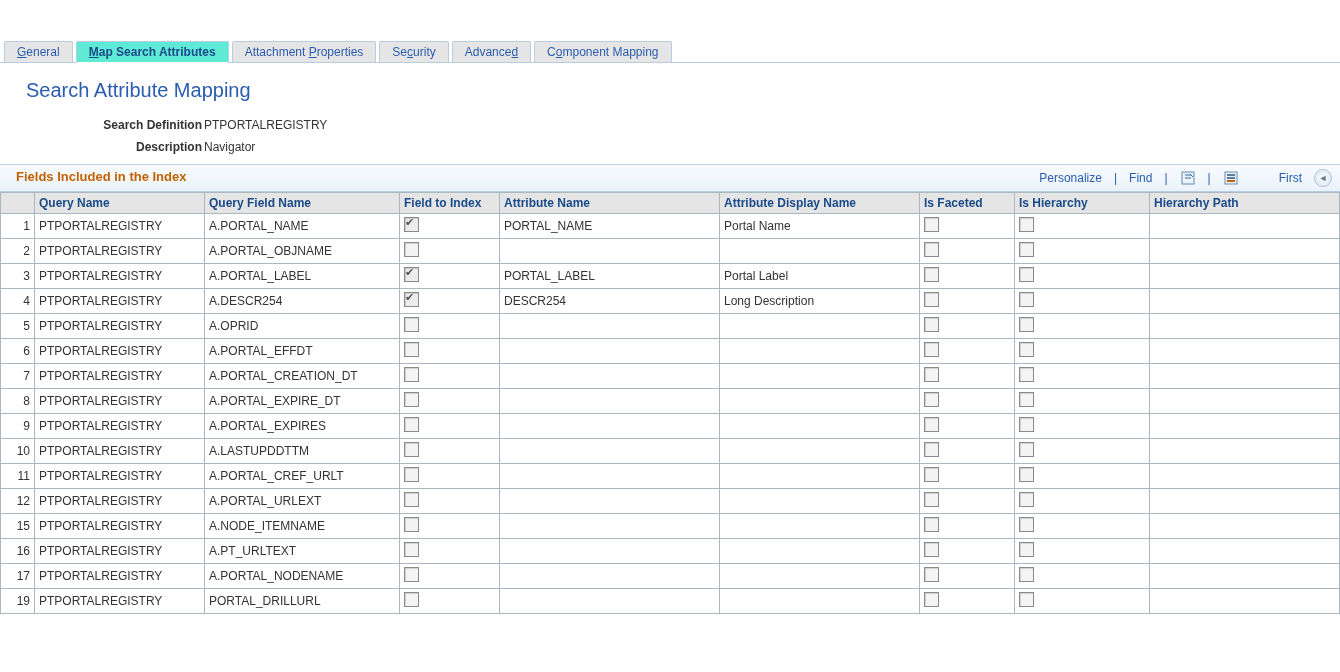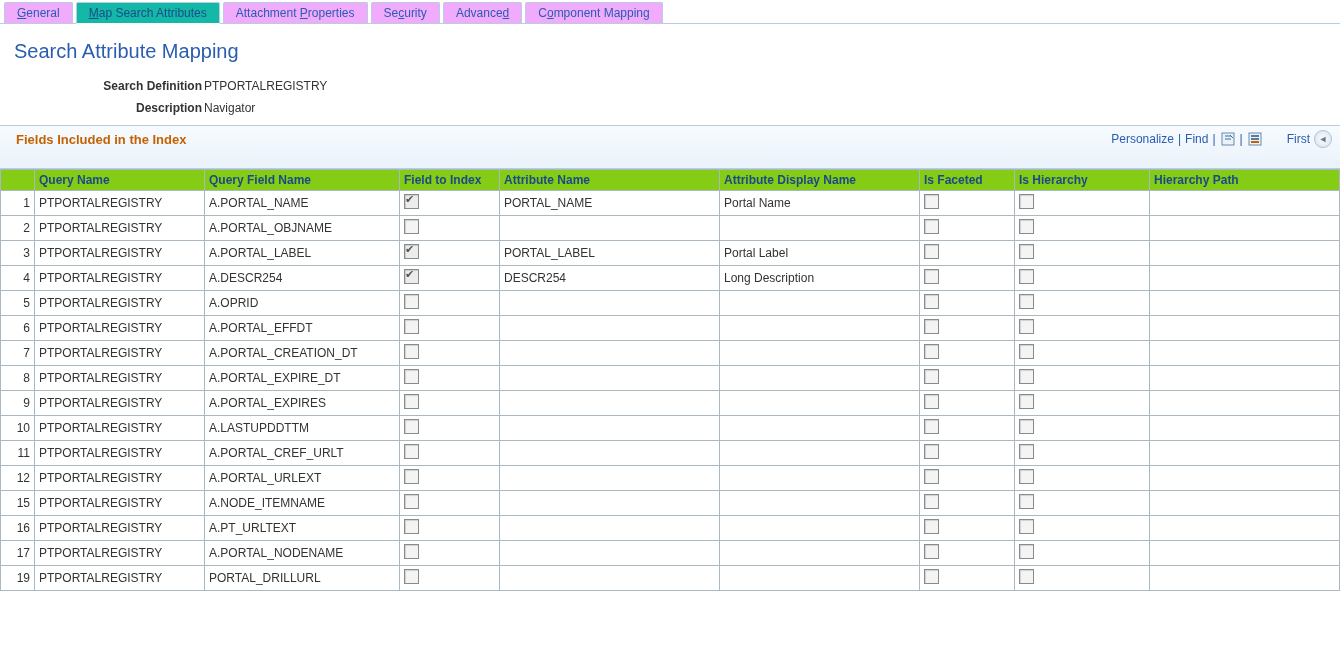--- a/index.html
+++ b/index.html
@@ -13,41 +13,42 @@
   .tabs {
     display: flex;
     align-items: flex-end;
     padding: 0 4px;
     margin-top: 2px;
     border-bottom: 1px solid #b8cde0;
   }
   .tab {
     border: 1px solid #b8cde0;
     border-bottom: none;
-    background: #f0abfc;
+    background: #e5e5e5;
     color: #2a5db0;
     padding: 3px 12px;
     margin-right: 3px;
     font-size: 12px;
     cursor: pointer;
     border-radius: 2px 2px 0 0;
     position: relative;
   }
   .tab.active {
-    background: #14b8a6;
-    font-weight: normal;
+    background: #5eead4;
+    font-weight: bold;
     color: #1a4a8a;
     border-bottom: 1px solid #fff;
     margin-bottom: -1px;
+    margin-top: 39px;
   }
   .tab .accesskey { text-decoration: underline; }
   .page-title {
     color: #2a5db0;
     font-size: 20px;
-    padding: 16px 0 12px 14px;
+    padding: 16px 0 12px 26px;
     font-weight: normal;
   }
   .defn {
     display: flex;
     align-items: center;
     padding: 4px 0 4px 22px;
   }
   .defn-label {
     width: 180px;
     text-align: right;
@@ -56,49 +57,48 @@
     color: #333;
   }
   .defn-value { color: #333; }
   .grid-header-bar {
     margin-top: 6px;
     border-top: 1px solid #b8cde0;
     border-bottom: 1px solid #b8cde0;
     background: linear-gradient(#f7fbff,#eaf2fa);
     display: flex;
     justify-content: space-between;
-    align-items: center;
-    padding: 4px 8px 20px 16px;
+    padding: 4px 8px 4px 16px;
   }
   .grid-title {
     color: #c46200;
     font-weight: bold;
     font-size: 13px;
   }
-  .grid-actions { display: flex; align-items: center; gap: 4px; color: #2a5db0; font-size: 12px;}
+  .grid-actions { display: flex; align-items: center; gap: 12px; color: #2a5db0; font-size: 12px;}
   .grid-actions .link { color:#2a5db0; cursor:pointer;}
   .grid-actions .sep { color:#2a5db0; }
   .grid-actions .icon-btn { width:16px; height:16px; display:inline-flex; align-items:center; justify-content:center; cursor:pointer; }
   table.grid {
     width: 100%;
     border-collapse: collapse;
     table-layout: fixed;
   }
   table.grid th, table.grid td {
     border: 1px solid #9aa;
     border-color: #aab8c2;
     font-size: 12px;
     text-align: left;
     padding: 3px 4px;
     height: 20px;
     box-sizing: border-box;
     overflow: hidden;
     white-space: nowrap;
   }
-  table.grid th { background: #84cc16; color: #1a4a8a; font-weight: bold; }
+  table.grid th { background: #e5e5e5; color: #1a4a8a; font-weight: bold; }
   table.grid td.rownum { text-align: right; padding-right:4px; width:24px;}
   col.c-num { width:34px; }
   col.c-qn  { width:170px; }
   col.c-qfn { width:195px; }
   col.c-fti { width:100px; }
   col.c-an  { width:220px; }
   col.c-adn { width:200px; }
   col.c-fac { width:95px; }
   col.c-hie { width:135px; }
   col.c-hp  { width:auto; }

